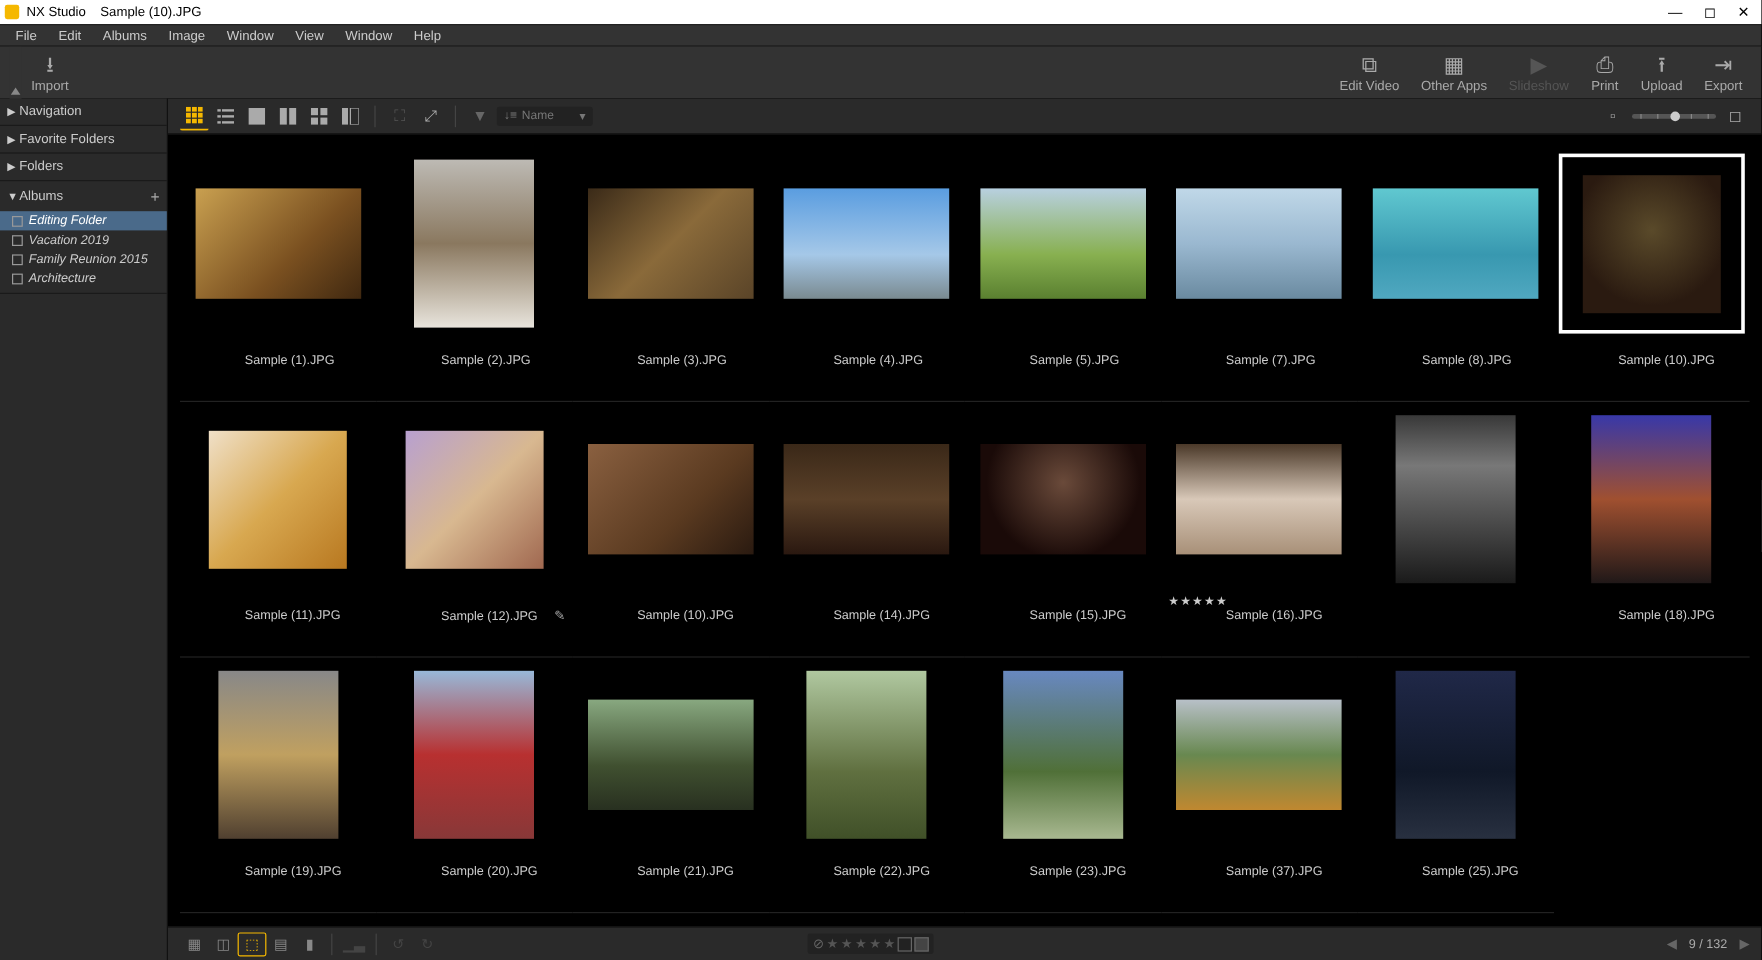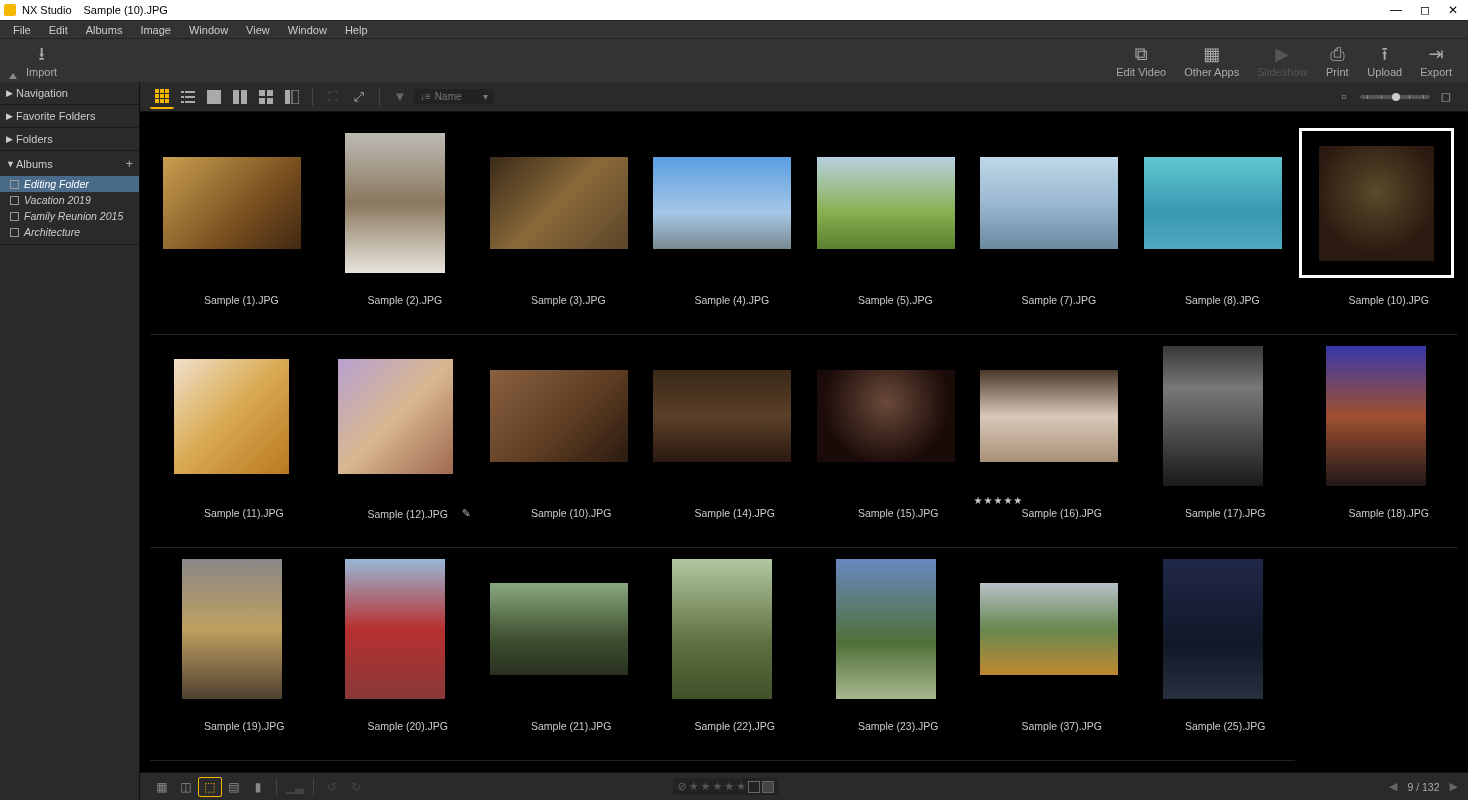--- a/index.html
+++ b/index.html
@@ -466,26 +466,20 @@
               <div class="stars">★★★★★</div>
               <div class="fname-row">
                 <span class="fname">Sample (16).JPG</span>
               </div>
             </div>
           </div>
           <div class="cell">
             <div class="thumb-box">
               <div class="thumb portrait g15"></div>
             </div>
-            <div class="meta-row">
-              <div class="stars"></div>
-              <div class="fname-row">
-                <span class="fname">Sample (17).JPG</span>
-              </div>
-            </div>
           </div>
           <div class="cell">
             <div class="thumb-box">
               <div class="thumb portrait g16"></div>
             </div>
             <div class="meta-row">
               <div class="stars"></div>
               <div class="fname-row">
                 <span class="fname">Sample (18).JPG</span>
               </div>

